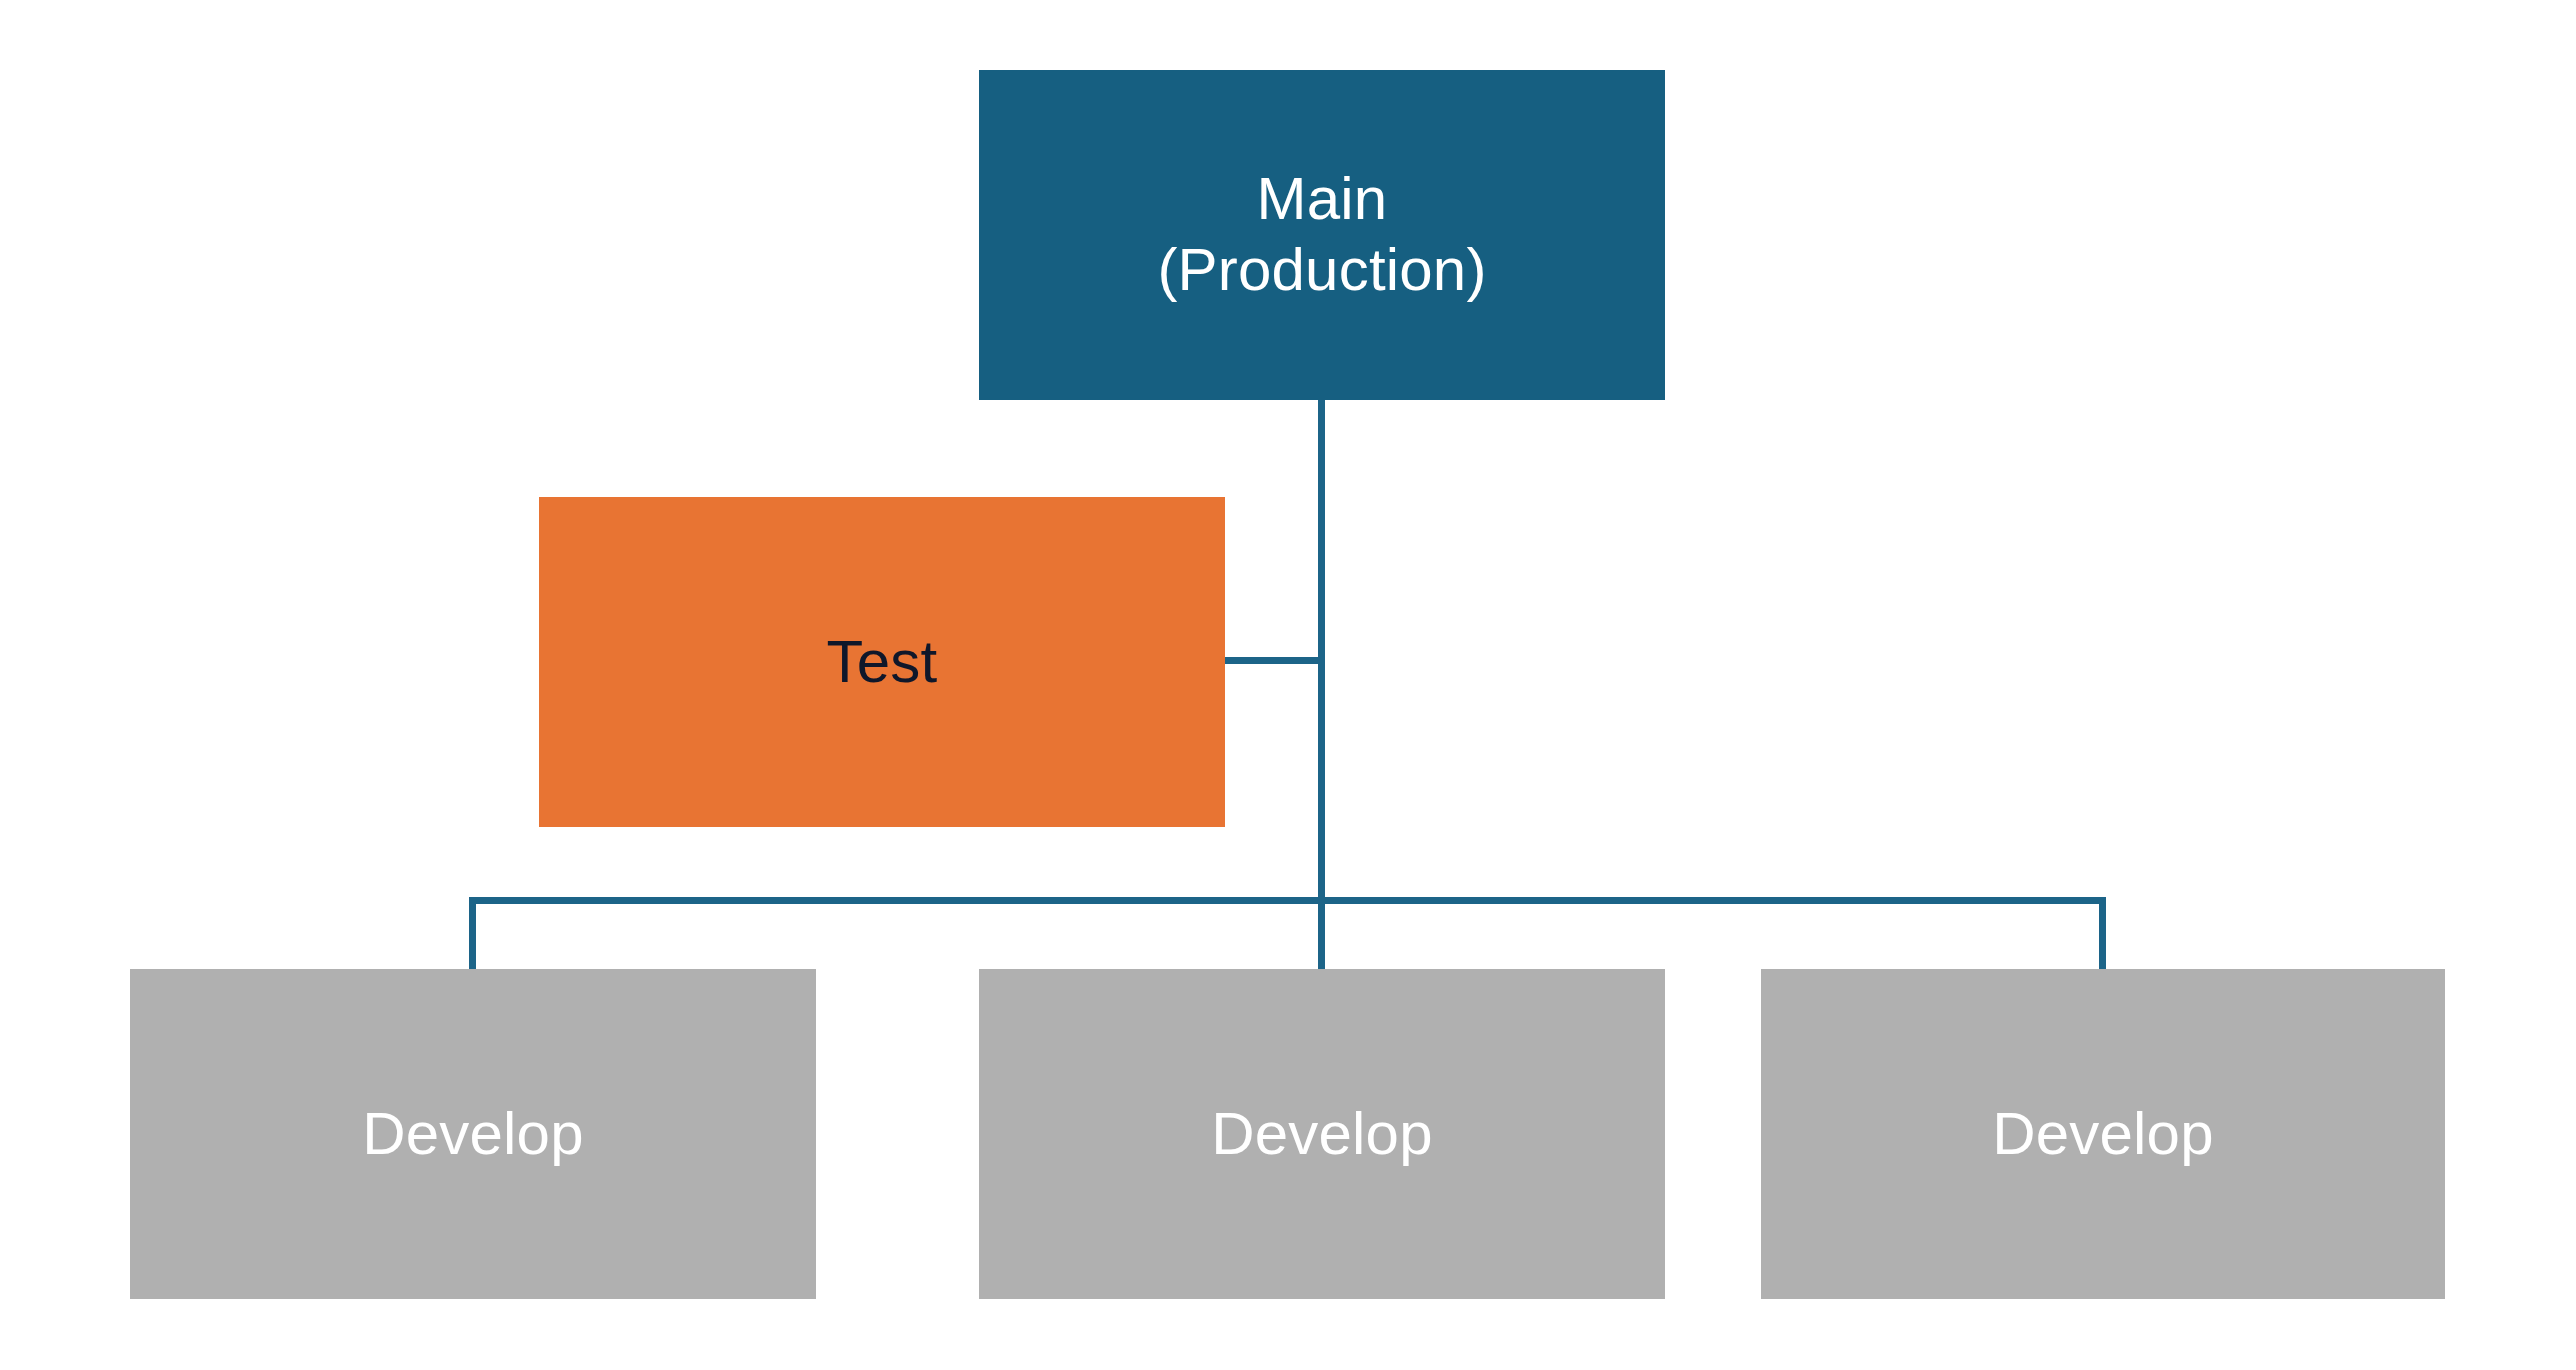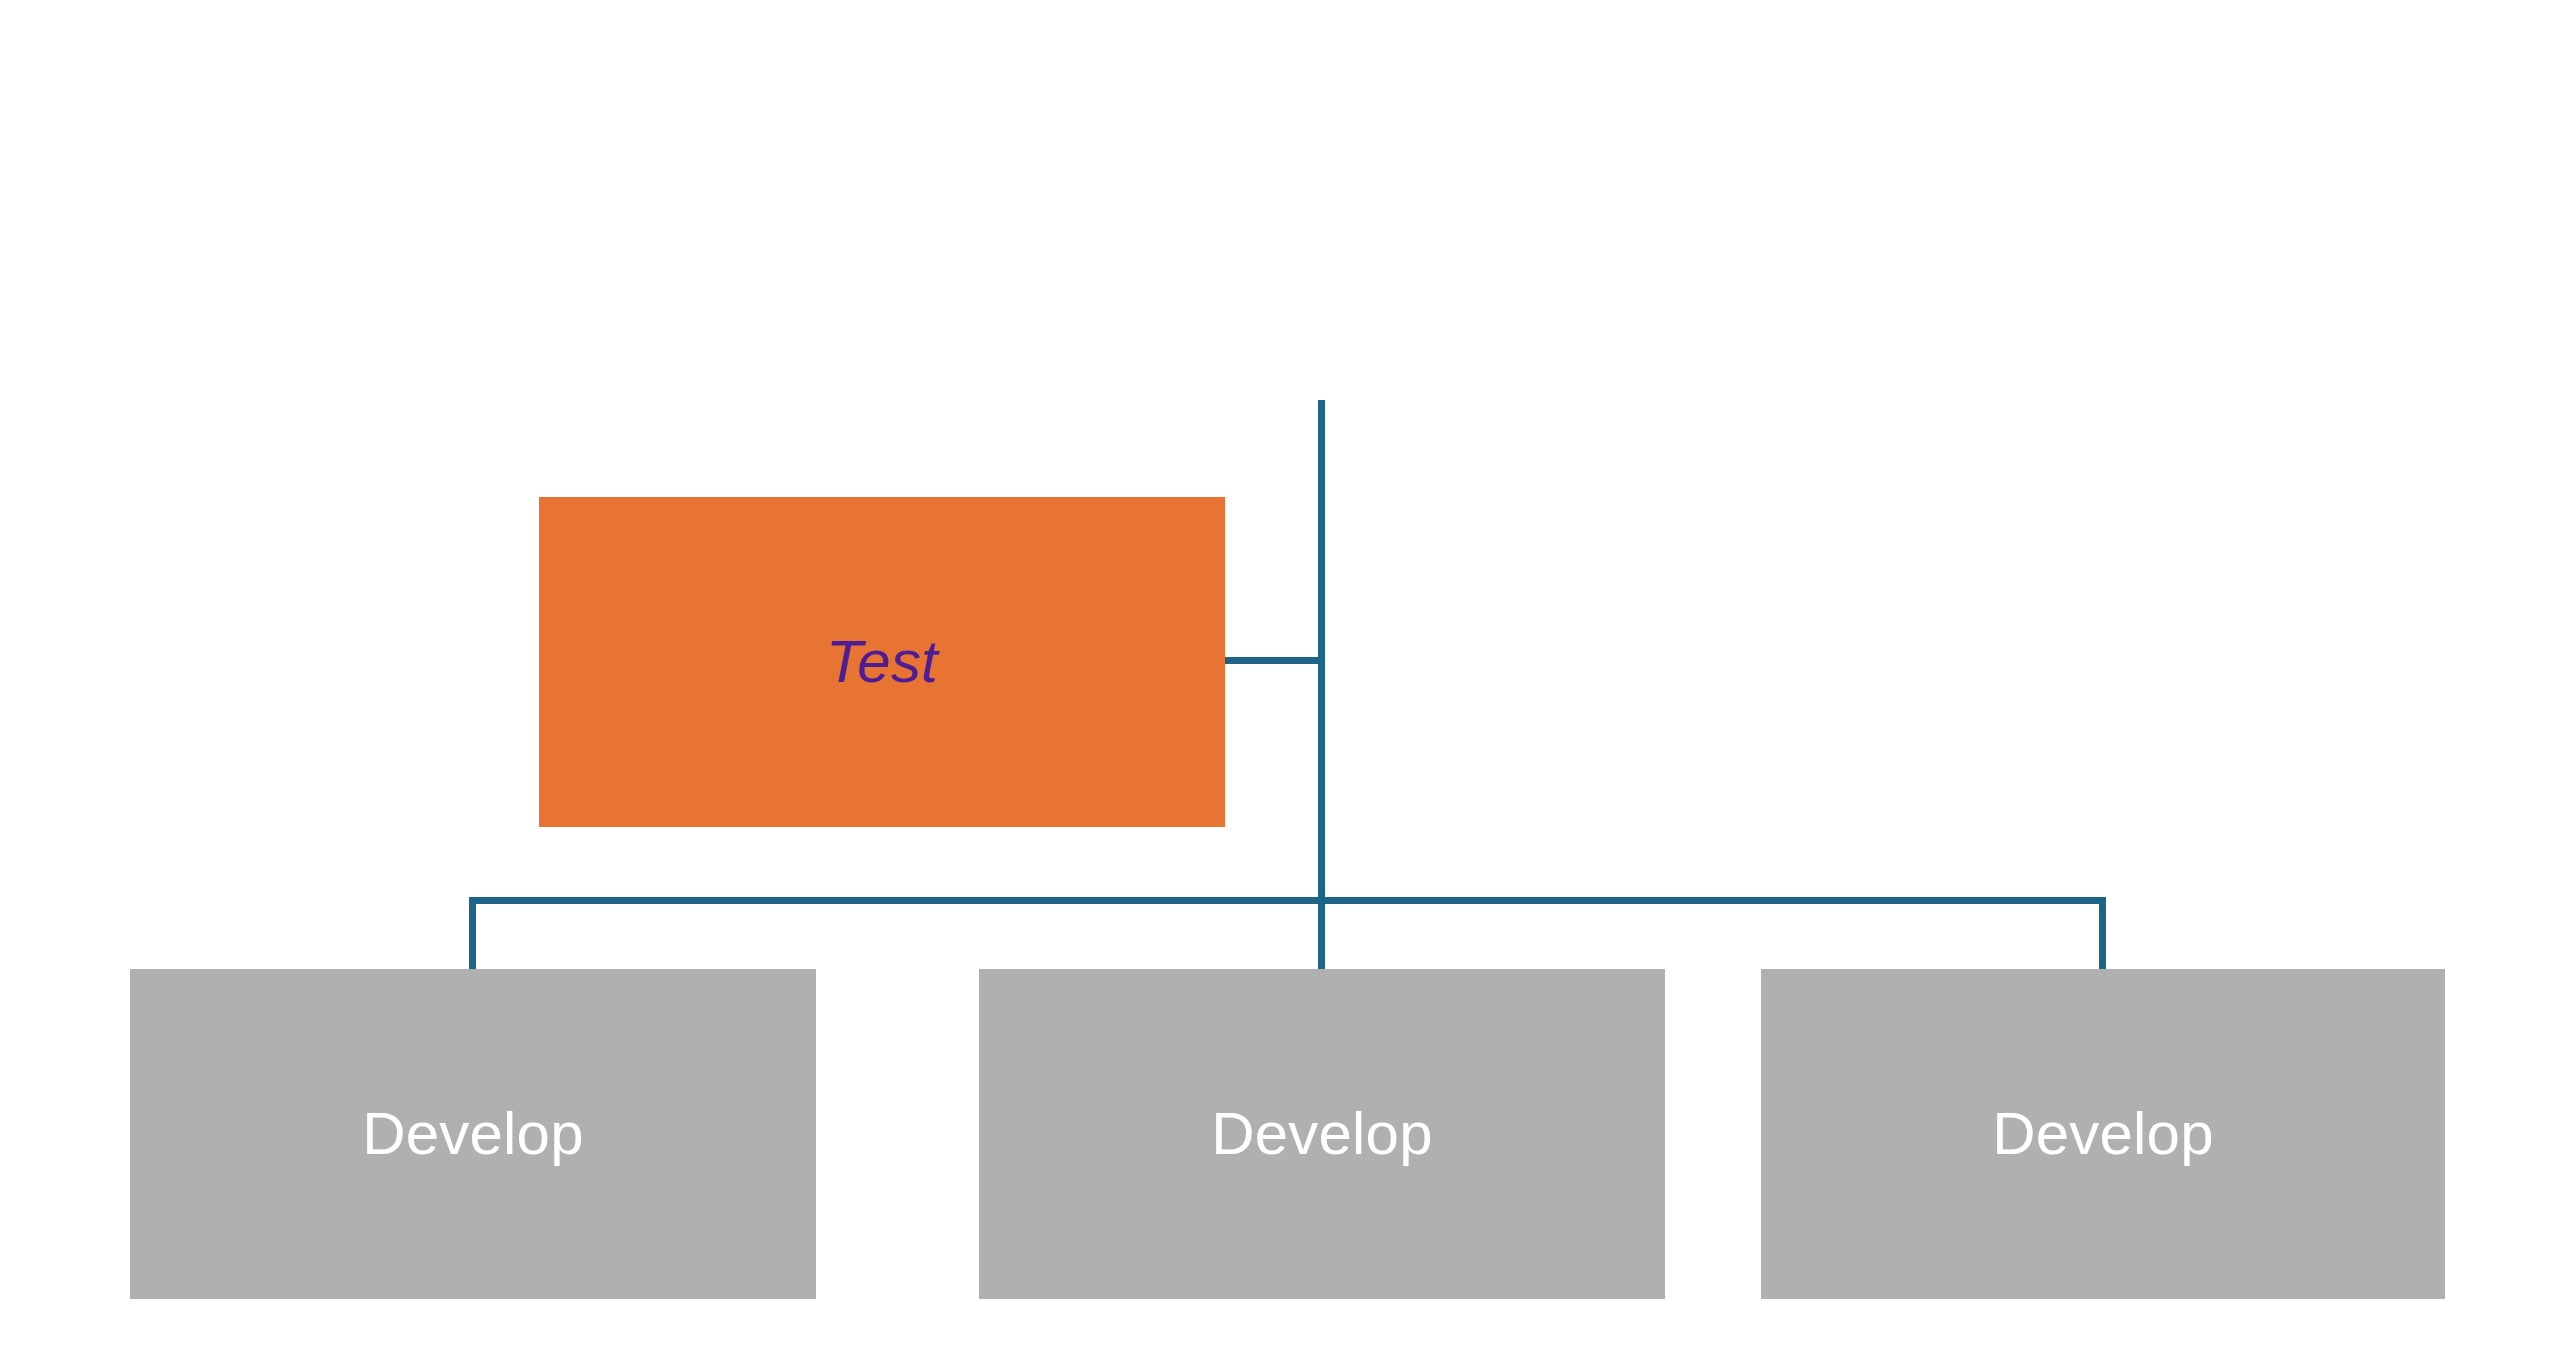--- a/index.html
+++ b/index.html
@@ -116,22 +116,26 @@
   <div class="conn conn-trunk" style="background: rgb(28, 100, 136);"></div>
 
   <div class="conn conn-test-h" style="background: rgb(28, 100, 136);"></div>
 
   <div class="conn conn-bus" style="background: rgb(28, 100, 136);"></div>
 
   <div class="conn conn-drop-left" style="background: rgb(28, 100, 136);"></div>
 
   <div class="conn conn-drop-right" style="background: rgb(28, 100, 136);"></div>
 
+  <div class="node node-main" style="background: rgb(22, 95, 129); color: rgb(255, 255, 255);">
+    <span class="node-label">Main
+(Production)</span>
+  </div>
 
-  <div class="node node-test" style="background: rgb(232, 116, 51); color: #4c1d95; font-style: italic;">
+  <div class="node node-test" style="background: rgb(232, 116, 51); color: #0f172a;">
     <span class="node-label">Test</span>
   </div>
 
   <div class="node node-dev1" style="background: rgb(176, 176, 176); color: rgb(255, 255, 255);">
     <span class="node-label">Develop</span>
   </div>
 
   <div class="node node-dev2" style="background: rgb(176, 176, 176); color: rgb(255, 255, 255);">
     <span class="node-label">Develop</span>
   </div>

